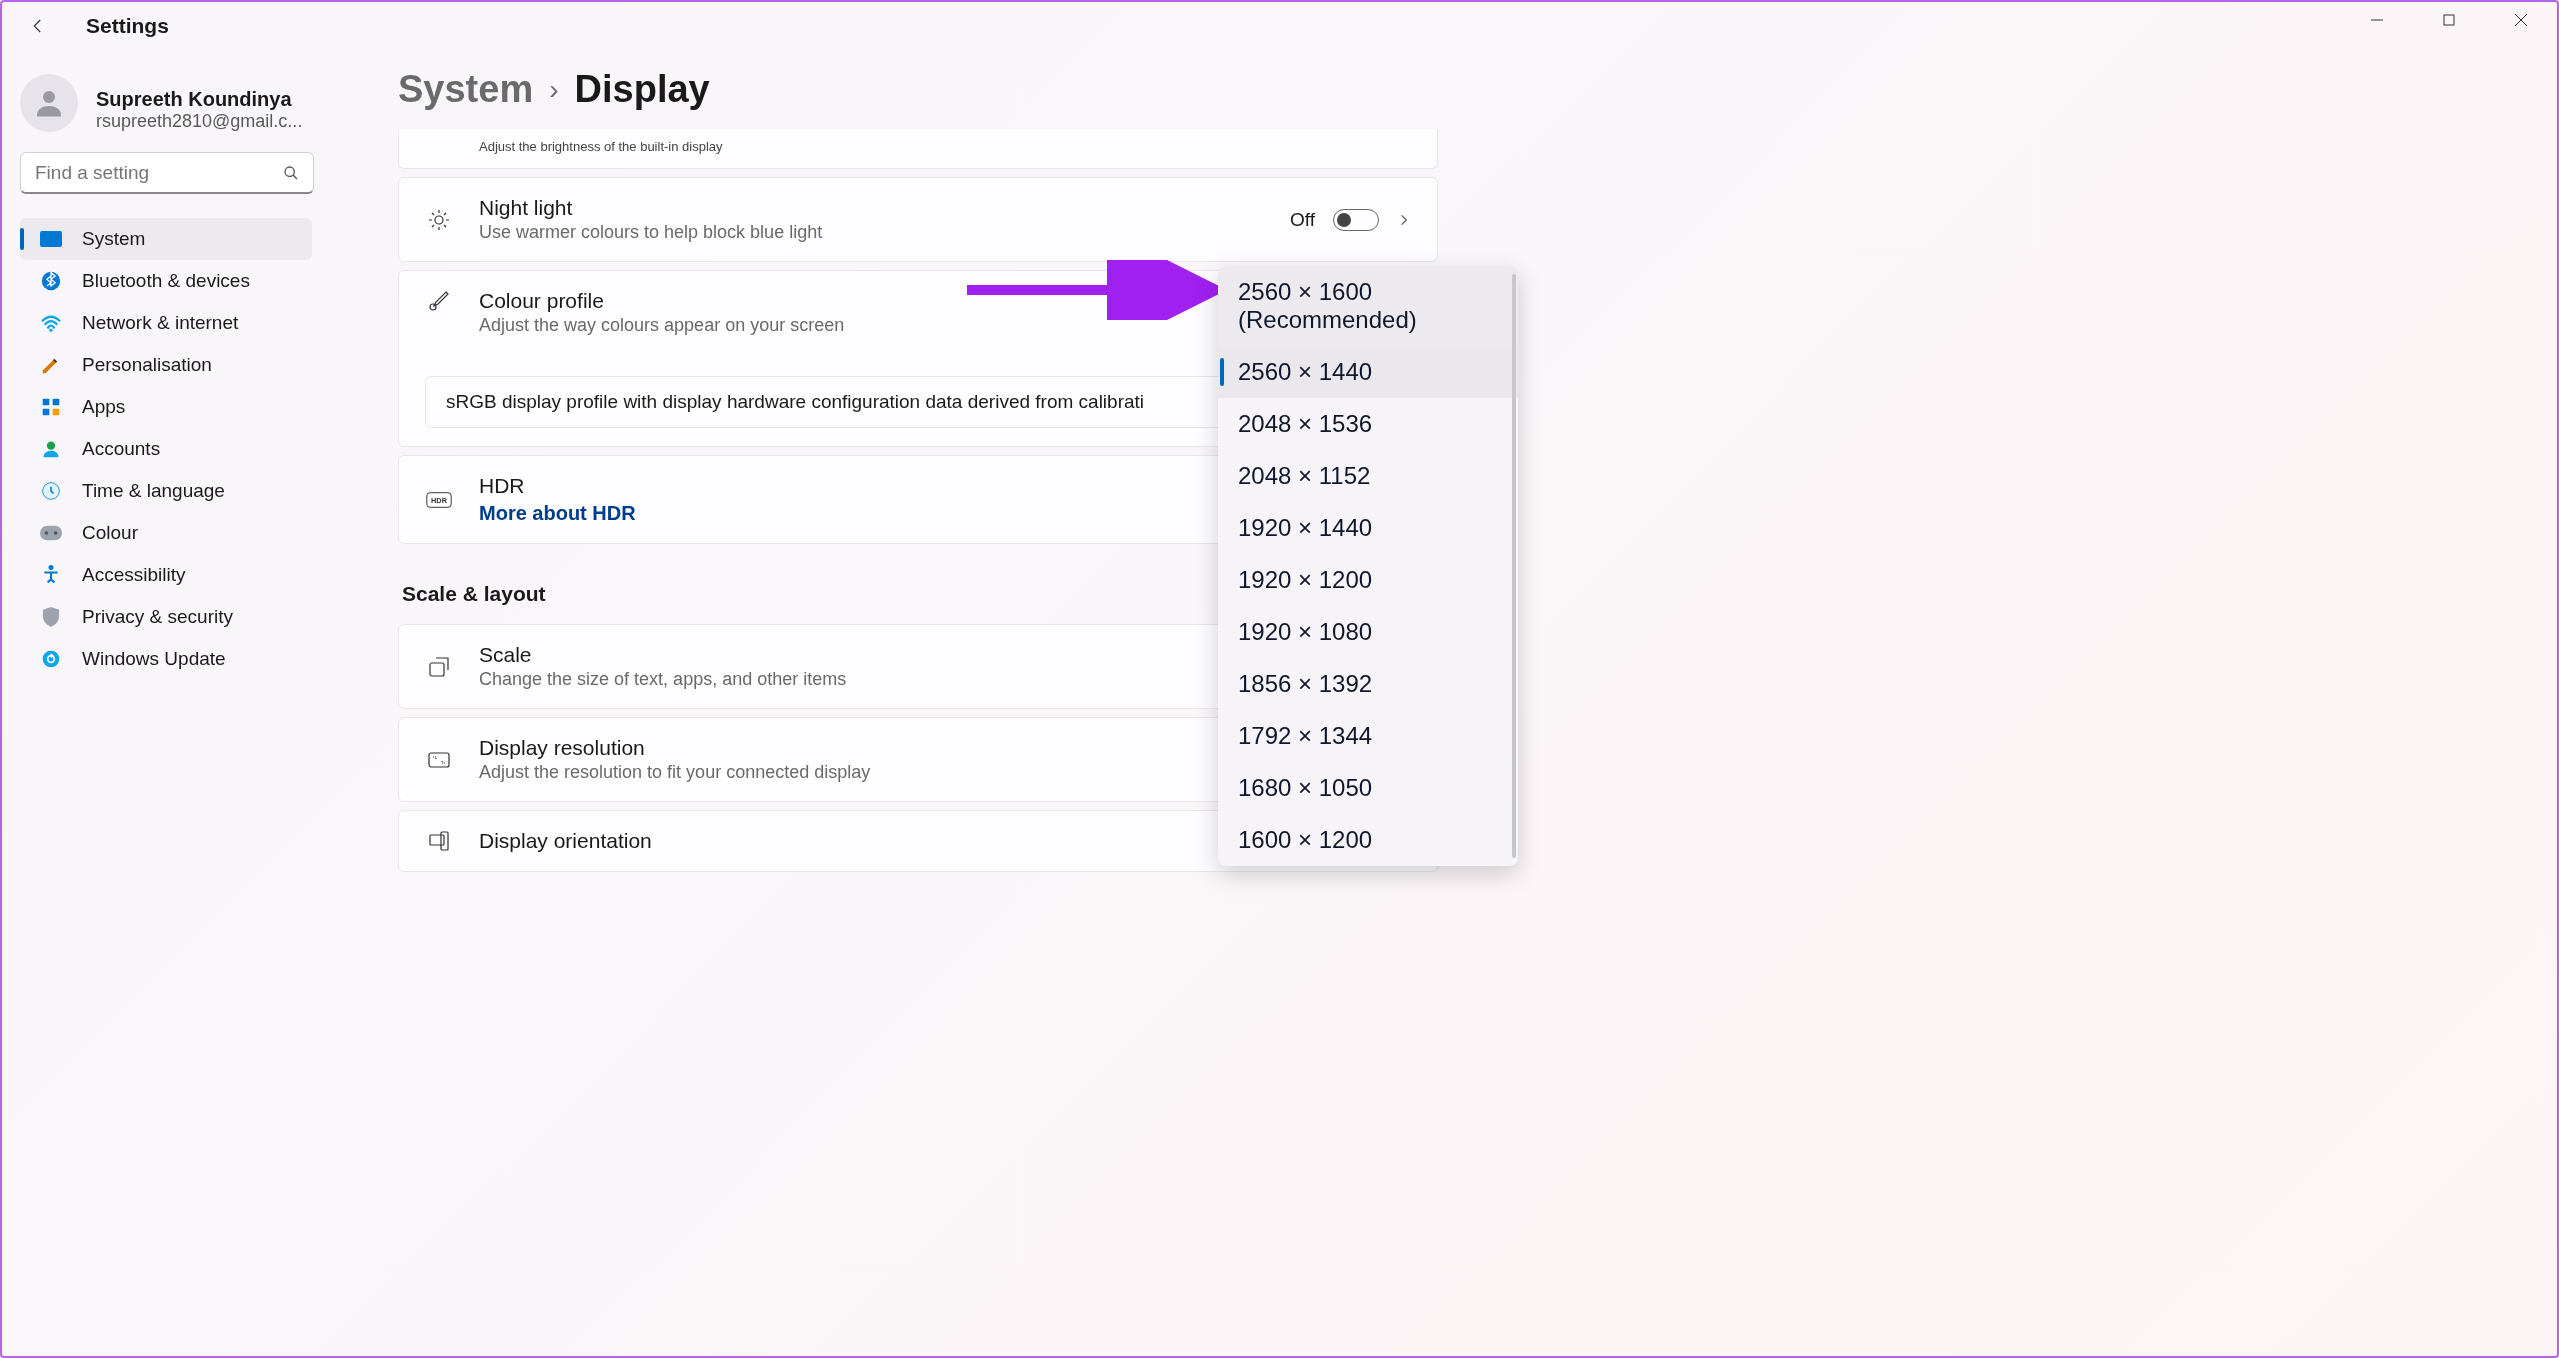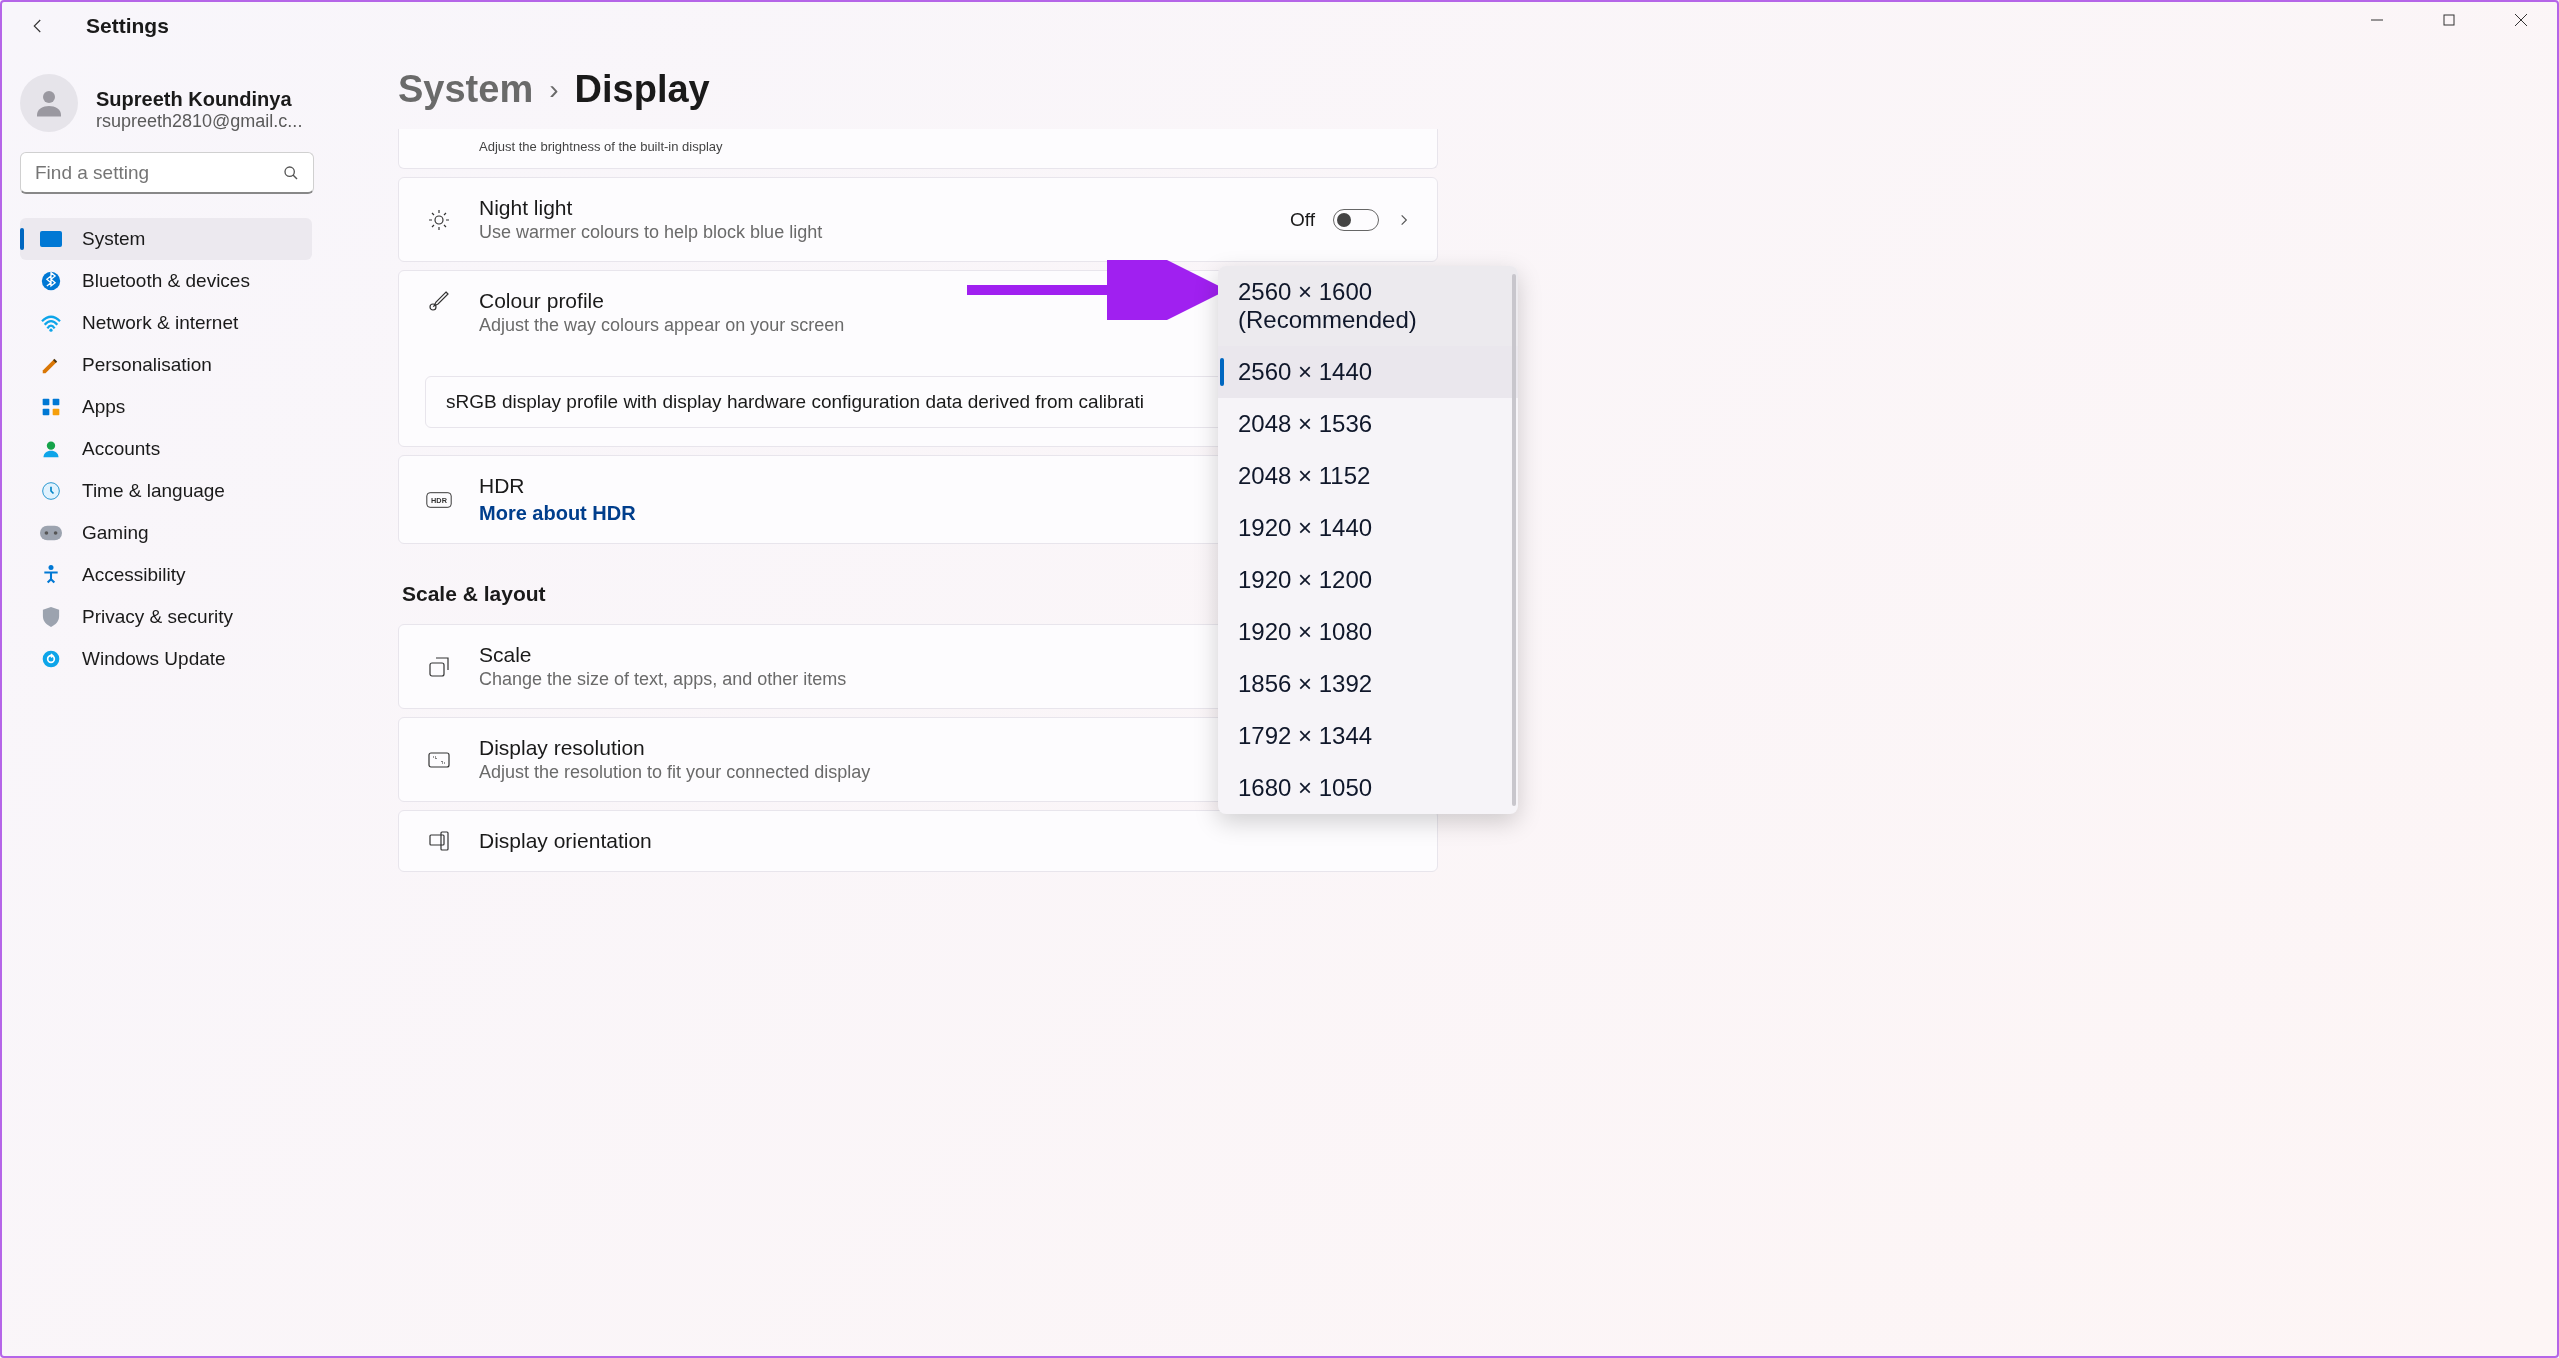--- a/index.html
+++ b/index.html
@@ -186,21 +186,21 @@
           <span>Time &amp; language</span>
         </li>
       <li>
           <span class="nav-icon">
             <svg width="22" height="16" viewBox="0 0 24 16">
               <rect width="24" height="16" rx="8" fill="#9ca3af"></rect>
               <circle cx="7" cy="8" r="2" fill="#555"></circle>
               <circle cx="17" cy="8" r="2" fill="#555"></circle>
             </svg>
           </span>
-          <span>Gaming</span>
+          <span>Colour</span>
         </li>
       <li>
           <span class="nav-icon">
             <svg width="20" height="22" viewBox="0 0 24 26">
               <circle cx="12" cy="4" r="3" fill="#0078d4"></circle>
               <path d="M4 10h16M12 10v8M8 22l4-4 4 4" stroke="#0078d4" stroke-width="2.5" fill="none"></path>
             </svg>
           </span>
           <span>Accessibility</span>
         </li>
@@ -348,14 +348,15 @@
   <div class="dropdown-item hover">2560 × 1600 (Recommended)</div>
   <div class="dropdown-item selected">2560 × 1440</div>
   <div class="dropdown-item">2048 × 1536</div>
   <div class="dropdown-item">2048 × 1152</div>
   <div class="dropdown-item">1920 × 1440</div>
   <div class="dropdown-item">1920 × 1200</div>
   <div class="dropdown-item">1920 × 1080</div>
   <div class="dropdown-item">1856 × 1392</div>
   <div class="dropdown-item">1792 × 1344</div>
   <div class="dropdown-item">1680 × 1050</div>
+  <div class="dropdown-item">1600 × 1200</div>
   <div class="dropdown-scroll"></div>
 </div>
 
 </body></html>

